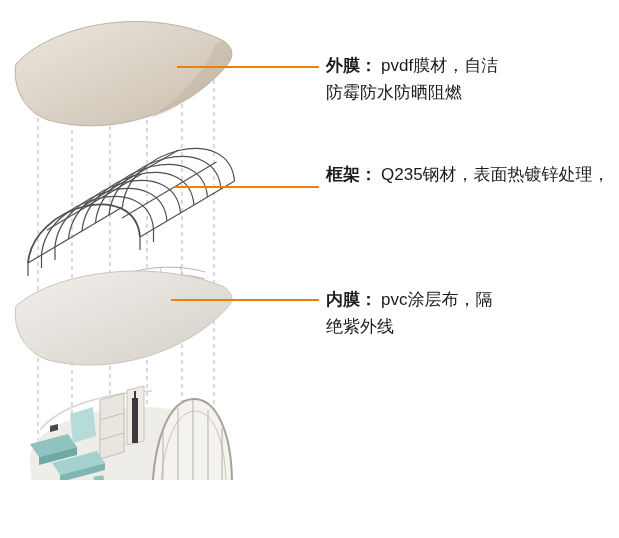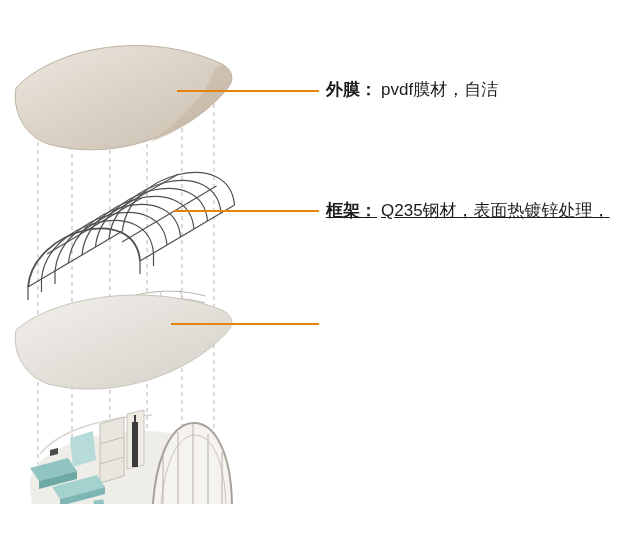--- a/index.html
+++ b/index.html
@@ -7,21 +7,20 @@
     padding: 0;
     background: #ffffff;
     font-family: "Liberation Sans", "DejaVu Sans", sans-serif;
   }
   .canvas {
     position: relative;
     width: 619px;
     height: 480px;
     background: var(--color-background, #ffffff);
     overflow: hidden;
-    margin-top: 24px;
   }
   .illustration {
     position: absolute;
     left: 0;
     top: 0;
   }
   .connector {
     position: absolute;
     height: 2px;
     background: var(--color-accent, #e8820e);
@@ -31,21 +30,21 @@
   .connector.c3 { left: 171px; top: 299px; width: 148px; }
   .label {
     position: absolute;
     left: 326px;
     width: 286px;
     font-size: 17px;
     line-height: 27px;
     color: var(--color-text, #1b1b1b);
   }
   .label.l1 { top: 52px; }
-  .label.l2 { top: 173px; text-decoration: underline; }
+  .label.l2 { top: 161px; }
   .label.l3 { top: 286px; }
   .label .term {
     font-weight: 700;
     margin-right: 4px;
   }
 </style>
 </head>
 <body>
 
 <div class="canvas">
@@ -130,20 +129,25 @@
       <path d="M 222,40 C 233,46 235,56 227,65 C 205,92 175,110 150,118 C 180,98 205,72 215,45 Z" fill="#c3b5a3" opacity="0.55"></path>
     </g>
   </svg>
 
   <div class="connector c1"></div>
   <div class="connector c2"></div>
   <div class="connector c3"></div>
 
   <div class="label l1">
     <div><span class="term">外膜：</span><span>pvdf膜材，自洁</span></div>
+    <div>防霉防水防晒阻燃</div>
   </div>
 
   <div class="label l2">
     <div><span class="term">框架：</span><span>Q235钢材，表面热镀锌处理，</span></div>
   </div>
 
+  <div class="label l3">
+    <div><span class="term">内膜：</span><span>pvc涂层布，隔</span></div>
+    <div>绝紫外线</div>
+  </div>
 
 </div>
 
 </body></html>

